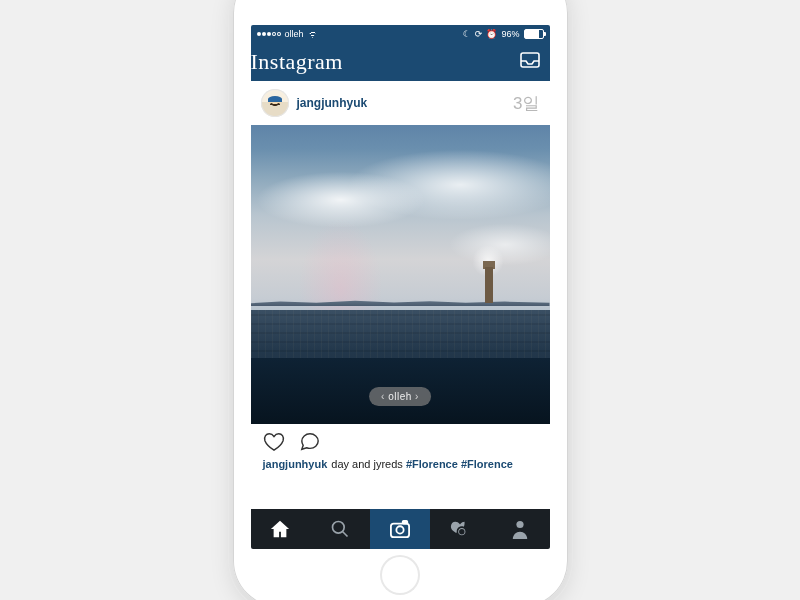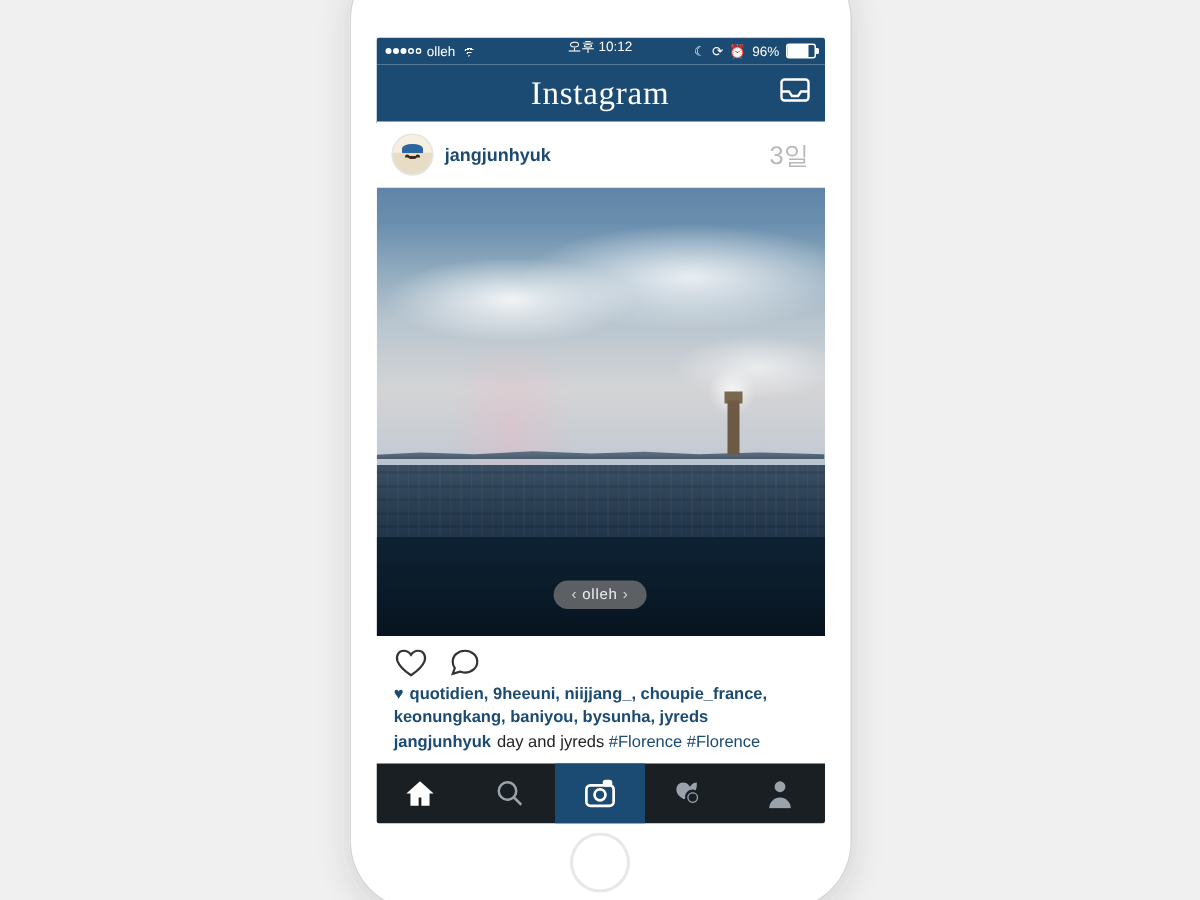--- a/index.html
+++ b/index.html
@@ -17,21 +17,21 @@
   .wifi{width:10px;height:8px;position:relative}
   .wifi:before{content:"";position:absolute;inset:0;background:
      radial-gradient(circle at 50% 100%,#fff 1px,transparent 1.5px),
      radial-gradient(circle at 50% 100%,transparent 2.5px,#fff 2.5px,#fff 3.5px,transparent 3.5px),
      radial-gradient(circle at 50% 100%,transparent 5px,#fff 5px,#fff 6px,transparent 6px);
      clip-path:polygon(0 0,100% 0,50% 100%)}
   .batt{width:18px;height:8px;border:1px solid #fff;border-radius:2px;position:relative}
   .batt:after{content:"";position:absolute;right:-3px;top:2px;width:2px;height:4px;background:#fff;border-radius:0 1px 1px 0}
   .batt i{display:block;height:100%;width:80%;background:#fff}
   
-  .nav{height:38px;background:#1b4a72;color:#fff;display:flex;align-items:center;justify-content:center;position:relative;border-bottom:1px solid #163c5d}
+  .nav{height:38px;background:#1b4a72;color:#fff;display:flex;align-items:center;justify-content:flex-start;position:relative;border-bottom:1px solid #163c5d}
   .logo{font-family:'Brush Script MT','Segoe Script',cursive;font-size:22px;font-weight:500;letter-spacing:.5px}
   .inbox{position:absolute;right:10px;top:9px;width:20px;height:16px}
   .inbox svg{display:block}
   
   .feed{position:absolute;top:56px;left:0;right:0;bottom:40px;overflow:hidden;background:#fff}
   .post-head{display:flex;align-items:center;padding:8px 10px}
   .avatar{width:28px;height:28px;border-radius:50%;background:linear-gradient(#f7efe0 45%,#e7dcc6 46%);position:relative;box-shadow:0 0 0 1px #e5e5e5 inset;overflow:hidden}
   .avatar:before{content:"";position:absolute;left:7px;top:7px;width:14px;height:9px;border-radius:50% 50% 45% 45%;background:#f3d9b1}
   .avatar:after{content:"";position:absolute;left:7px;top:7px;width:14px;height:6px;border-radius:50% 50% 0 0;background:#2a66a0}
   .mons{position:absolute;left:11px;top:15px;width:6px;height:2px;background:#3a2a1a;border-radius:0 0 3px 3px}
@@ -60,21 +60,21 @@
   .trees{position:absolute;left:0;right:0;bottom:0;height:22%;background:linear-gradient(180deg,#0e2234,#07141f)}
   .swipe{position:absolute;left:50%;bottom:6%;transform:translateX(-50%);background:rgba(120,120,120,.75);color:#eee;font-size:10px;padding:4px 12px;border-radius:12px;letter-spacing:.5px}
   .swipe:before{content:"‹ ";opacity:.8}
   .swipe:after{content:" ›";opacity:.8}
   .actions{display:flex;gap:14px;padding:8px 12px 4px}
   .actions svg{display:block}
   .likes{font-size:11px;font-weight:600;color:#1b4a72;padding:0 12px;line-height:1.4}
   .likes .h{display:inline-block;margin-right:4px}
   .caption{font-size:11px;color:#222;padding:2px 12px 0}
   .caption .u{font-weight:600;color:#1b4a72;margin-right:4px}
-  .caption .tag{color:#1b4a72;font-weight:400}
+  .caption .tag{color:#1b4a72;font-weight:700}
   
   .tabs{position:absolute;left:0;right:0;bottom:0;height:40px;background:#1a1f24;display:flex}
   .tab{flex:1;display:flex;align-items:center;justify-content:center;color:#9aa3ab}
   .tab svg{display:block}
   .tab.active{background:#1b4a72;color:#fff}
   .tab.home{color:#fff}
   .homebtn{position:absolute;bottom:12px;left:50%;transform:translateX(-50%);width:40px;height:40px;border-radius:50%;box-shadow:0 0 0 2px #e8e8e8 inset}
 </style>
 </head>
 <body>
@@ -89,21 +89,20 @@
           <span class="dots">
               <i></i>
               <i></i>
               <i></i>
               <i class="e"></i>
               <i class="e"></i>
             </span>
           <span>olleh</span>
           <span class="wifi"></span>
         </div>
-        <div class="c">오후 10:12</div>
         <div class="r">
           <span>☾</span>
           <span>⟳</span>
           <span>⏰</span>
           <span>96%</span>
           <span class="batt">
               <i></i>
             </span>
         </div>
       </div>
@@ -145,23 +144,20 @@
               <path d="M12 20s-8-5.2-10-10.5C.8 5 3.3 2 6.8 2 9 2 10.8 3.2 12 5c1.2-1.8 3-3 5.2-3 3.5 0 6 3 4.8 7.5C20 14.8 12 20 12 20z"></path>
             </svg>
           </span>
           <span>
             <svg width="22" height="20" viewBox="0 0 24 22" fill="none" stroke="#333" stroke-width="1.6">
               <path d="M21 10c0 4.4-4 8-9 8-1.3 0-2.6-.2-3.7-.7L3 19l1.5-4.3C3.6 13.3 3 11.7 3 10c0-4.4 4-8 9-8s9 3.6 9 8z"></path>
             </svg>
           </span>
         </div>
 
-        <div class="likes">
-          <span class="h">♥</span><span id="likers">quotidien, 9heeuni, niijjang_, choupie_france, keonungkang, baniyou, bysunha, jyreds</span>
-        </div>
 
         <div class="caption">
           <span class="u">jangjunhyuk</span><span>day and jyreds</span>
           <span id="tags"><span class="tag"> #Florence</span><span class="tag"> #Florence</span></span>
         </div>
       </div>
 
       <div class="tabs">
         <div class="tab home">
           <svg width="22" height="20" viewBox="0 0 24 22" fill="currentColor">

